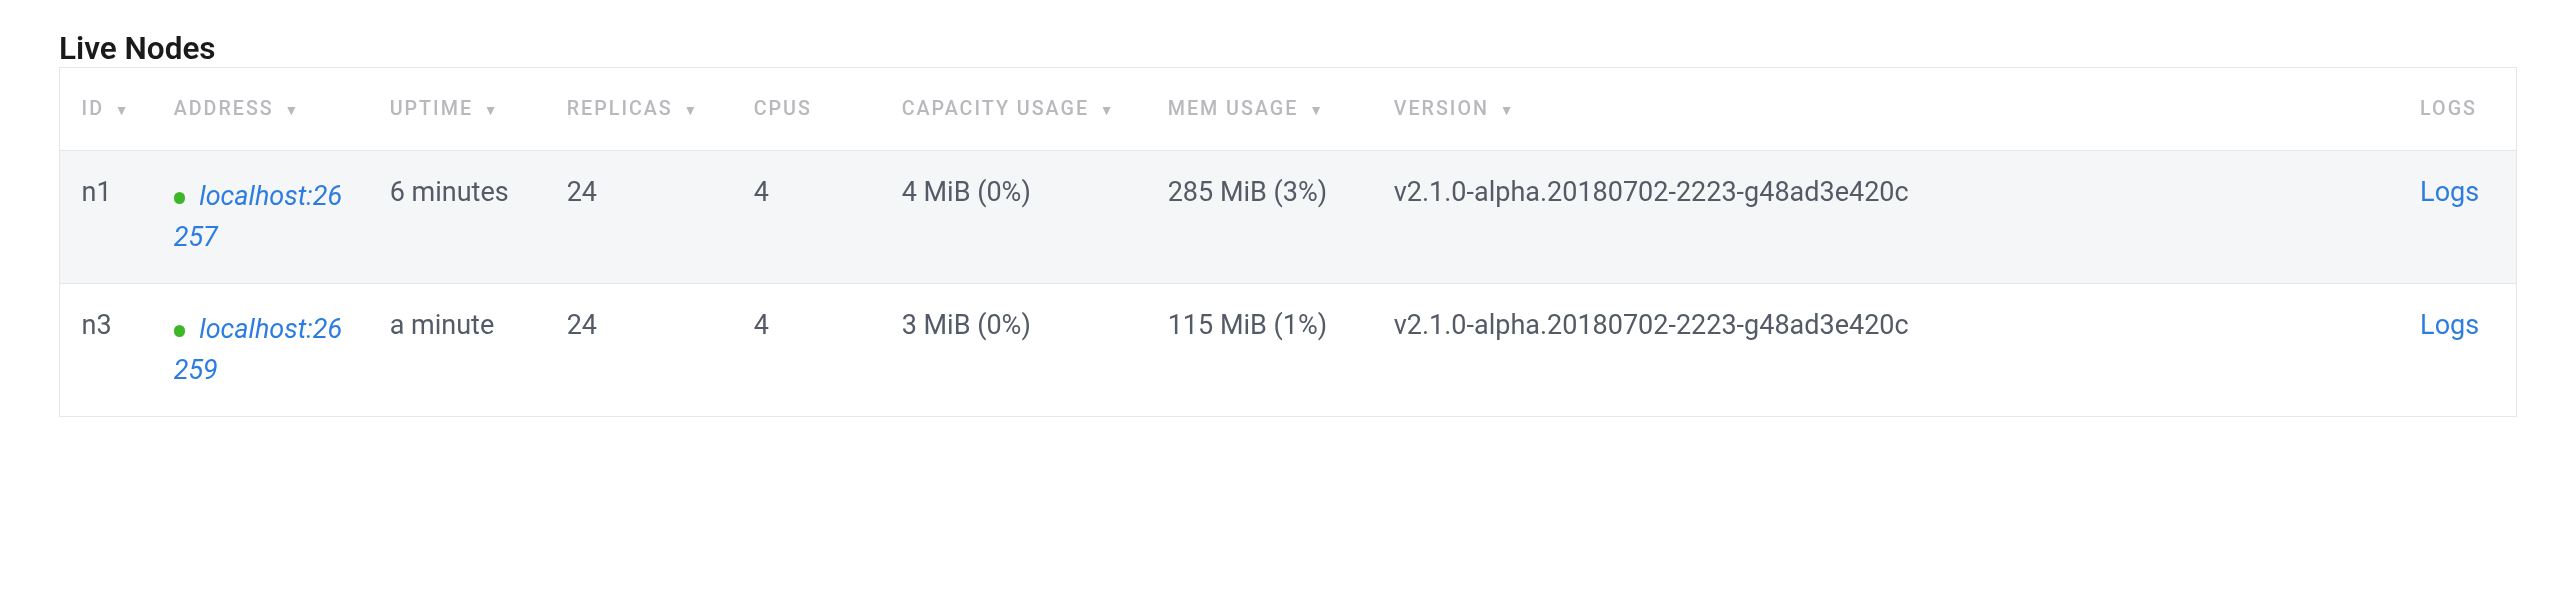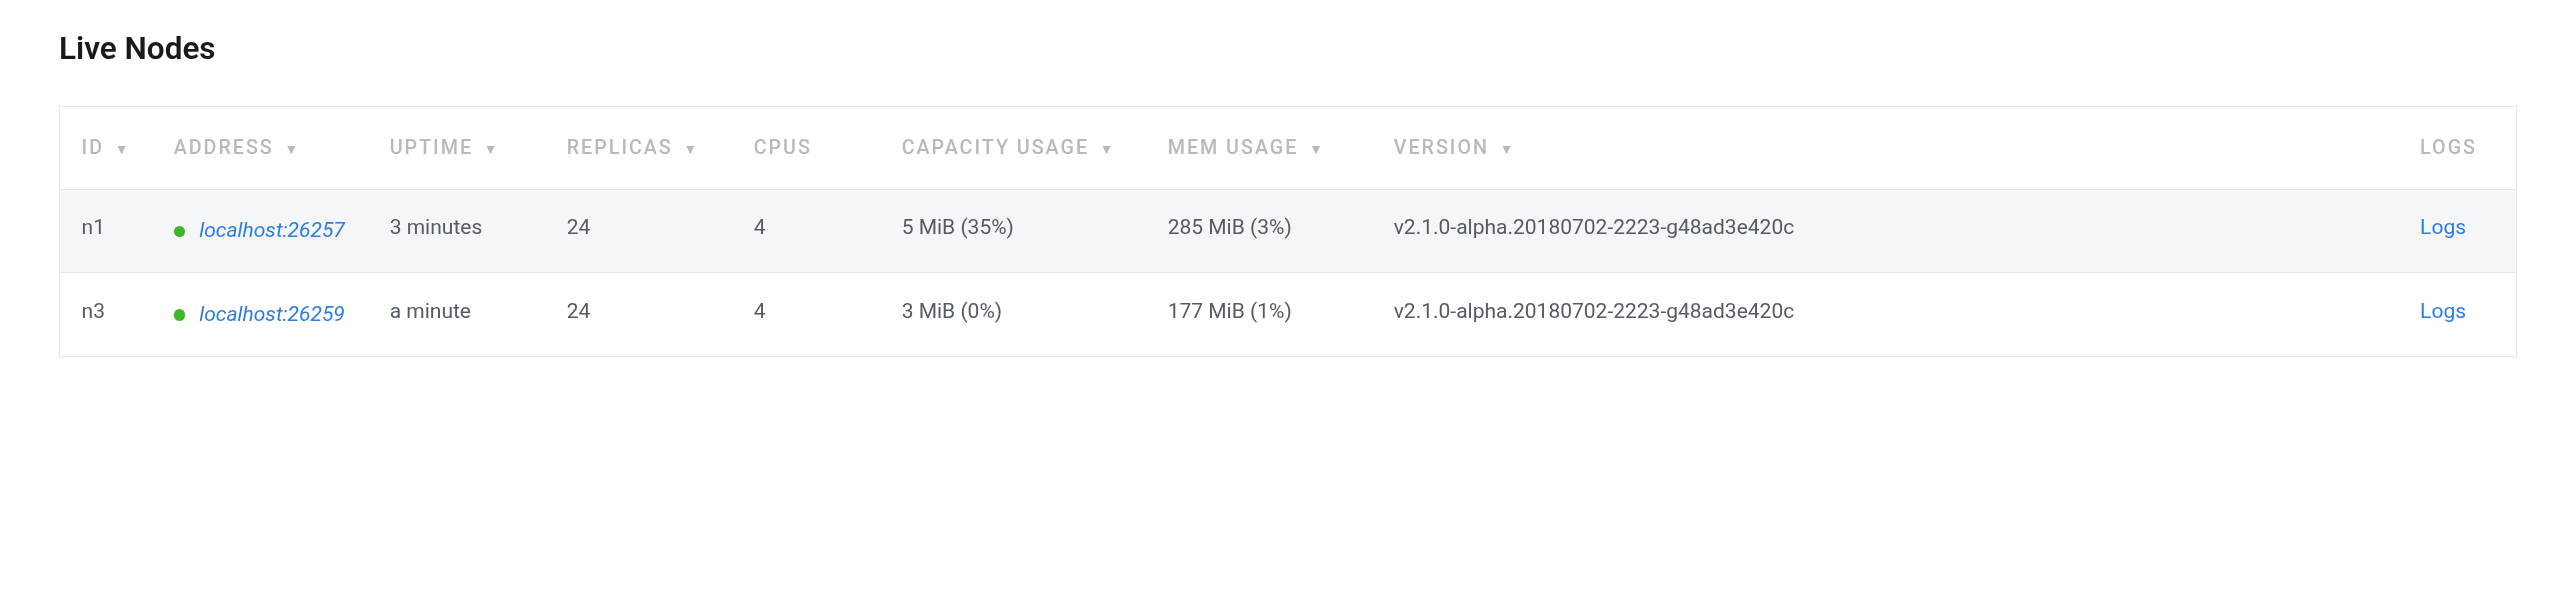--- a/index.html
+++ b/index.html
@@ -7,41 +7,40 @@
       font-family: -apple-system, BlinkMacSystemFont, "Segoe UI", Roboto, "Helvetica Neue", Arial, sans-serif;
       background: #ffffff;
       color: #2a2a2a;
       width: 2576px;
       padding: 29.5px 59px;
     }
     .title {
       font-size: 31.5px;
       font-weight: 600;
       color: #1a1a1a;
-      margin-bottom: 39px;
     }
     .nodes-table {
       width: 100%;
       border-collapse: collapse;
       border: 1px solid #e6e6e6;
     }
     .nodes-table thead th {
       text-align: left;
       padding: 29.5px 21.6px;
       font-size: 19.7px;
       font-weight: 500;
       letter-spacing: 2px;
       text-transform: uppercase;
       color: #b8b8bd;
       border-bottom: 1px solid #e6e6e6;
       white-space: nowrap;
     }
     .nodes-table tbody td {
       padding: 25.6px 21.6px;
-      font-size: 21px;
+      font-size: 27px;
       color: #555b66;
       vertical-align: top;
       border-bottom: 1px solid #e6e6e6;
     }
     .nodes-table tbody tr:nth-child(odd) {
       background: #f5f6f7;
     }
     .nodes-table tbody tr:last-child td {
       border-bottom: none;
     }
@@ -131,42 +130,42 @@
       </th>
     </tr>
   </thead>
   <tbody>
 
     <tr>
       <td>n1</td>
       <td class="addr-cell">
         <span class="status-dot"></span><a class="addr-link">localhost:26257</a>
       </td>
-      <td>3 minutes</td>
+      <td>6 minutes</td>
       <td class="col-right">24</td>
       <td class="col-right">4</td>
-      <td class="col-right">5 MiB (35%)</td>
+      <td class="col-right">4 MiB (0%)</td>
       <td class="col-right">285 MiB (3%)</td>
       <td>v2.1.0-alpha.20180702-2223-g48ad3e420c</td>
       <td class="col-right">
         <a class="logs-link">Logs</a>
       </td>
     </tr>
 
 
     <tr>
       <td>n3</td>
       <td class="addr-cell">
         <span class="status-dot"></span><a class="addr-link">localhost:26259</a>
       </td>
       <td>a minute</td>
       <td class="col-right">24</td>
       <td class="col-right">4</td>
       <td class="col-right">3 MiB (0%)</td>
-      <td class="col-right">177 MiB (1%)</td>
+      <td class="col-right">115 MiB (1%)</td>
       <td>v2.1.0-alpha.20180702-2223-g48ad3e420c</td>
       <td class="col-right">
         <a class="logs-link">Logs</a>
       </td>
     </tr>
   </tbody>
 </table>
 
 
 </body></html>

